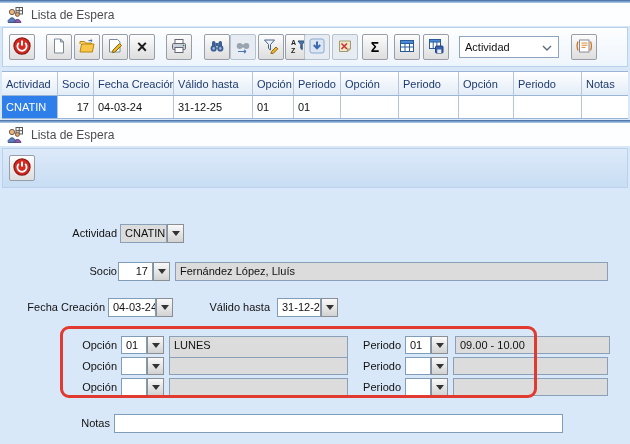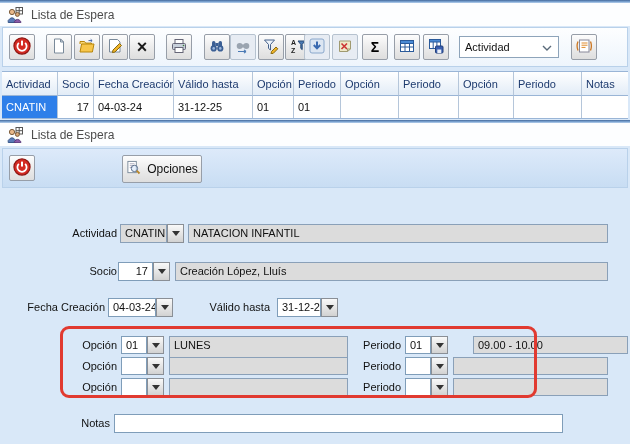--- a/index.html
+++ b/index.html
@@ -277,46 +277,34 @@
       <div class="tbtn" style="left:6px;">
         <span>
           <svg width="18" height="18" viewBox="0 0 16 16">
             <circle cx="8" cy="8" r="7.2" fill="#d42a22"></circle>
             <circle cx="8" cy="8" r="7.2" fill="none" stroke="#8e1410"></circle>
             <path d="M5.2 5.2 a4.1 4.1 0 1 0 5.6 0" fill="none" stroke="#fff" stroke-width="1.6"></path>
             <path d="M8 3.2 V7.6" stroke="#fff" stroke-width="1.8"></path>
           </svg>
         </span>
       </div>
-      <div class="btn-lg" style="left:119px;width:80px;">
-        <span>
-          <svg width="15" height="15" viewBox="0 0 16 16">
-              <rect x="2" y="1.5" width="9" height="12" fill="#fff" stroke="#7a8a9a"></rect>
-              <path d="M4 4 h5 M4 6 h5 M4 8 h3" stroke="#aab"></path>
-              <circle cx="9" cy="9" r="3.4" fill="rgba(205,225,250,.5)" stroke="#556a88"></circle>
-              <path d="M11.4 11.4 l3 3" stroke="#b8862a" stroke-width="2"></path>
-            </svg>
-        </span>
-        <span>Opciones</span>
-      </div>
     </div>
 
     <div class="flabel" style="left:20px;top:104px;width:97px;">Actividad</div>
     <div class="field gray" style="left:120px;top:104px;width:47px;">CNATIN</div>
     <div class="drop" style="left:167px;top:104px;">
         <span class="tri"></span>
       </div>
-    <div class="field gray" style="left:188px;top:104px;width:420px;">NATACION INFANTIL</div>
 
     <div class="flabel" style="left:20px;top:142px;width:97px;">Socio</div>
     <div class="field white num" style="left:118px;top:142px;width:35px;">17</div>
     <div class="drop" style="left:153px;top:142px;">
         <span class="tri"></span>
       </div>
-    <div class="field gray" style="left:175px;top:142px;width:433px;">Creación López, Lluís</div>
+    <div class="field gray" style="left:175px;top:142px;width:433px;">Fernández López, Lluís</div>
 
     <div class="flabel" style="left:20px;top:178px;width:85px;">Fecha Creación</div>
     <div class="field white" style="left:108px;top:178px;width:48px;">04-03-24</div>
     <div class="drop" style="left:156px;top:178px;">
         <span class="tri"></span>
       </div>
     <div class="flabel" style="left:195px;top:178px;width:75px;">Válido hasta</div>
     <div class="field white" style="left:277px;top:178px;width:44px;">31-12-25</div>
     <div class="drop" style="left:321px;top:178px;">
         <span class="tri"></span>
@@ -328,21 +316,21 @@
     <div class="field white" style="left:121px;top:216px;width:26px;height:18px;">01</div>
     <div class="drop" style="left:147px;top:216px;height:18px;">
         <span class="tri"></span>
       </div>
     <div class="field gray" style="left:169px;top:216px;width:179px;height:31px;">LUNES</div>
     <div class="flabel" style="left:340px;top:216px;width:61px;">Periodo</div>
     <div class="field white" style="left:405px;top:216px;width:26px;height:18px;">01</div>
     <div class="drop" style="left:431px;top:216px;height:18px;">
         <span class="tri"></span>
       </div>
-    <div class="field gray" style="left:473px;top:216px;width:155px;height:18px;">09.00 - 10.00</div>
+    <div class="field gray" style="left:455px;top:216px;width:155px;height:18px;">09.00 - 10.00</div>
 
     <div class="flabel" style="left:40px;top:237px;width:77px;">Opción</div>
     <div class="field white" style="left:121px;top:237px;width:26px;height:18px;"></div>
     <div class="drop" style="left:147px;top:237px;height:18px;">
         <span class="tri"></span>
       </div>
     <div class="field gray" style="left:169px;top:237px;width:179px;height:18px;"></div>
     <div class="flabel" style="left:340px;top:237px;width:61px;">Periodo</div>
     <div class="field white" style="left:405px;top:237px;width:26px;height:18px;"></div>
     <div class="drop" style="left:431px;top:237px;height:18px;">

